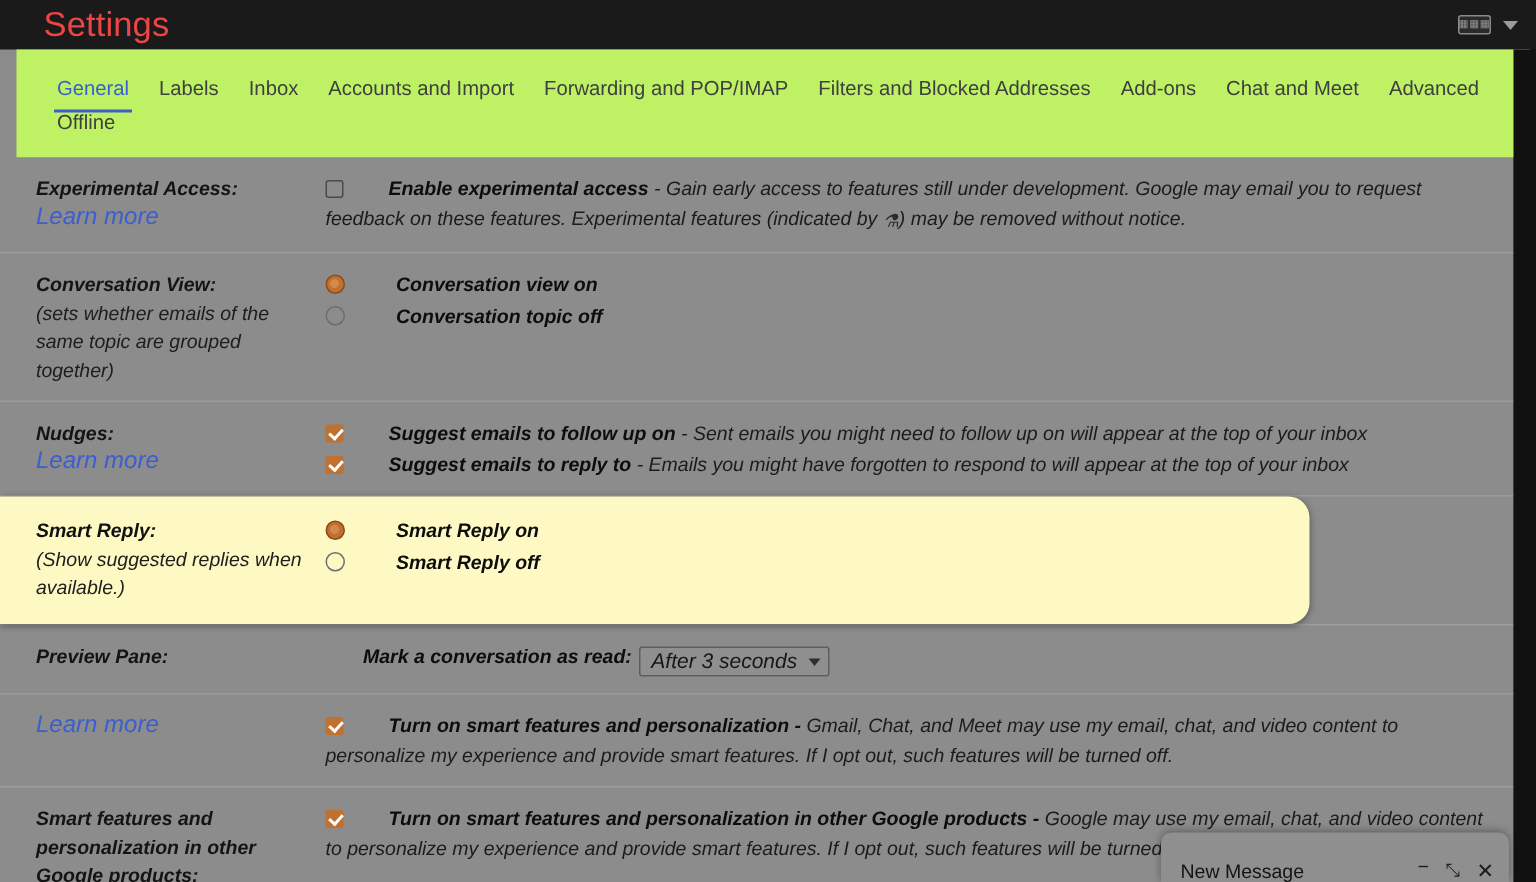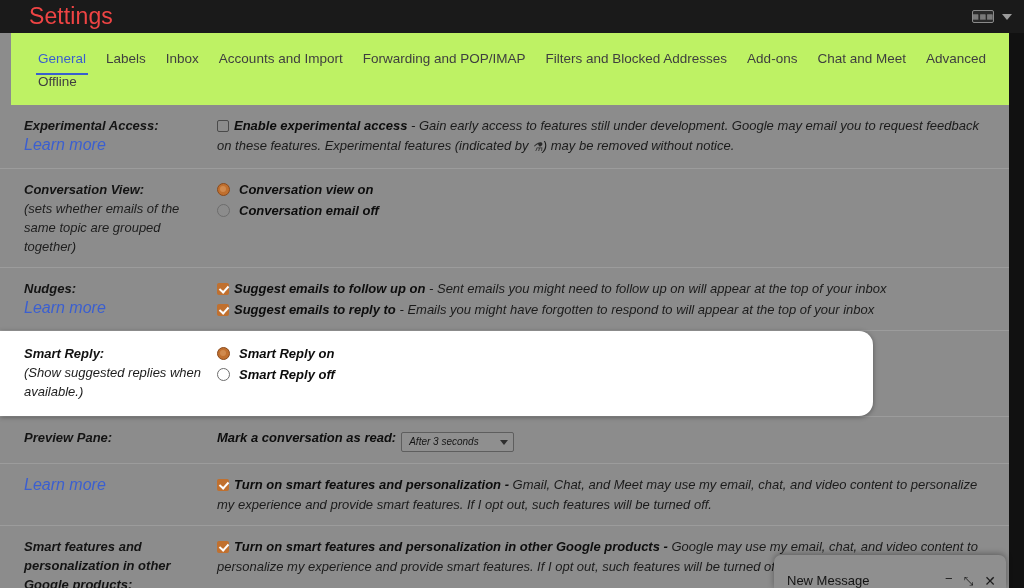--- a/index.html
+++ b/index.html
@@ -158,21 +158,21 @@
     font-size: 13px;
     color: #1b1b1b;
     line-height: 19.6px;
   }
   .opt-line {
     display: block;
     line-height: 19.6px;
   }
   .opt-line + .opt-line { margin-top: 1px; }
 
-  .desc-bold { font-weight: bold; color: #0d0d0d; }
+  .desc-bold { font-weight: bold; color: #0d0d0d; margin-left: 25px; }
 
   
   .cb {
     display: inline-block;
     width: 12px; height: 12px;
     border-radius: 2px;
     background: #c0702f;
     position: relative;
     vertical-align: -2px;
     margin-right: 5px;
@@ -231,36 +231,36 @@
     display: inline-flex;
     align-items: center;
     justify-content: space-between;
     min-width: 113px;
     height: 20px;
     padding: 0 5px 0 7px;
     margin-left: 5px;
     border: 1px solid #5e5e5e;
     border-radius: 2px;
     background: #8f8f8f;
-    font-size: 10px;
+    font-size: 14px;
     color: #161616;
     vertical-align: -3px;
     cursor: pointer;
   }
   .sel .chev {
     margin-left: 8px;
     width: 0; height: 0;
     border-left: 4px solid transparent;
     border-right: 4px solid transparent;
     border-top: 5px solid #2f2f2f;
   }
 
   
   .row.highlight {
-    background: #ffffff;
+    background: #fef9c3;
     border-bottom: none;
     border-radius: 0 14px 14px 0;
     width: 873px;
     box-shadow: 0 1px 5px rgba(0,0,0,.38);
     z-index: 4;
     padding-top: 13px;
     padding-bottom: 15px;
   }
   .row.highlight .row-label,
   .row.highlight .row-body { color: #111; }
@@ -269,21 +269,21 @@
   .compose {
     position: absolute;
     right: 18px;
     bottom: 0;
     width: 232px;
     height: 33px;
     background: #8f8f8f;
     border-radius: 7px 7px 0 0;
     box-shadow: 0 -1px 6px rgba(0,0,0,.35);
     display: flex;
-    align-items: flex-end;
+    align-items: center;
     padding: 17px 10px 0 13px;
     z-index: 8;
   }
   .compose-title {
     font-size: 13px;
     color: #141414;
     flex: 1 1 auto;
   }
   .compose-actions {
     display: flex;
@@ -352,21 +352,21 @@
         </div>
       </div>
 
       <div class="row">
         <div class="row-label">
           <span class="bold">Conversation View:</span>
           <span class="sub" style="display:block">(sets whether emails of the same topic are grouped together)</span>
         </div>
         <div class="row-body">
           <span class="opt-line"><span class="rb on"></span><span class="desc-bold">Conversation view on</span></span>
-          <span class="opt-line"><span class="rb"></span><span class="desc-bold">Conversation email off</span></span>
+          <span class="opt-line"><span class="rb"></span><span class="desc-bold">Conversation topic off</span></span>
         </div>
       </div>
 
       <div class="row">
         <div class="row-label">
           <span class="bold">Nudges:</span>
           <span class="learn-more">Learn more</span>
         </div>
         <div class="row-body">
           <span class="opt-line"><span class="cb"></span><span class="desc-bold">Suggest emails to follow up on</span><span> - Sent emails you might need to follow up on will appear at the top of your inbox</span></span>

